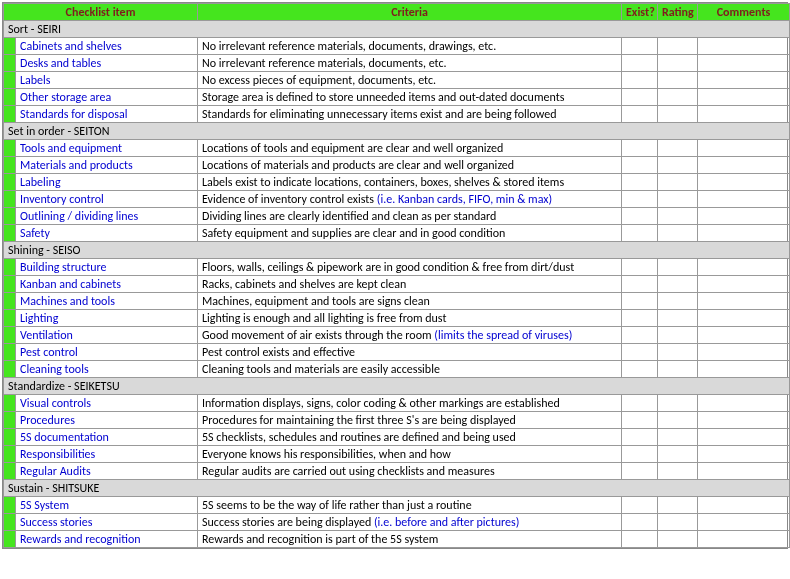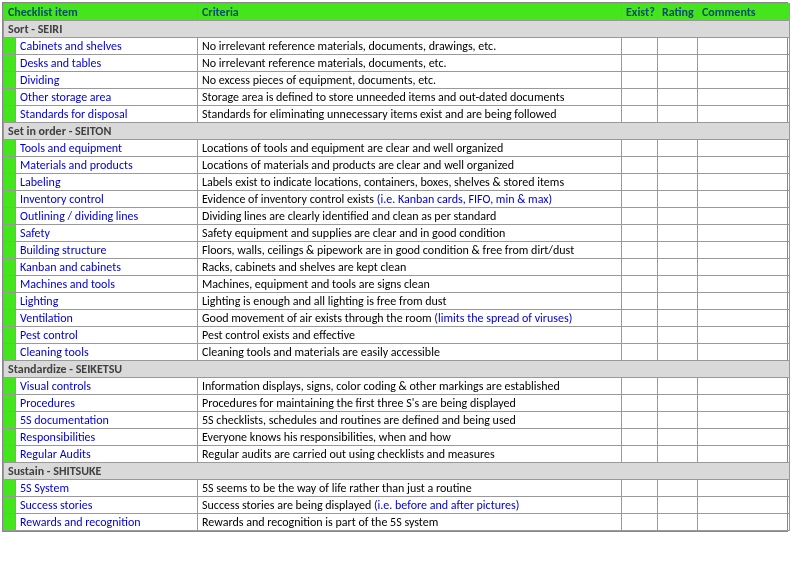--- a/index.html
+++ b/index.html
@@ -25,35 +25,35 @@
     padding: 1px 4px;
     height: 17px;
     vertical-align: middle;
     overflow: hidden;
     white-space: nowrap;
     text-overflow: clip;
   }
   th {
     background: #45e51e;
     font-weight: bold;
-    text-align: left;
-    color: #0c4a6e;
+    text-align: center;
+    color: #7f1d1d;
   }
   col.c-green { width: 12px; }
   col.c-item { width: 182px; }
   col.c-crit { width: 424px; }
   col.c-exist { width: 36px; }
   col.c-rating { width: 40px; }
   col.c-comm { width: 92px; }
   td.green { background: #45e51e; }
   td.item { color: #0000d0; }
   td.section {
     background: #d9d9d9;
-    font-weight: bold;
-    color: #404040;
+    font-weight: normal;
+    color: #000000;
     margin-top: 36px;
   }
   .note { color: #0000d0; }
 </style>
 </head>
 <body>
 
 <div class="wrap">
 <table>
   <colgroup>
@@ -88,21 +88,21 @@
         <tr>
           <td class="green"></td>
           <td class="item">Desks and tables</td>
           <td>No irrelevant reference materials, documents, etc.</td>
           <td></td>
           <td></td>
           <td></td>
         </tr>
         <tr>
           <td class="green"></td>
-          <td class="item">Dividing</td>
+          <td class="item">Labels</td>
           <td>No excess pieces of equipment, documents, etc.</td>
           <td></td>
           <td></td>
           <td></td>
         </tr>
         <tr>
           <td class="green"></td>
           <td class="item">Other storage area</td>
           <td>Storage area is defined to store unneeded items and out-dated documents</td>
           <td></td>
@@ -160,20 +160,23 @@
           <td></td>
           <td></td>
         </tr>
         <tr>
           <td class="green"></td>
           <td class="item">Safety</td>
           <td>Safety equipment and supplies are clear and in good condition</td>
           <td></td>
           <td></td>
           <td></td>
+        </tr>
+        <tr>
+          <td colspan="6" class="section">Shining - SEISO</td>
         </tr>
         <tr>
           <td class="green"></td>
           <td class="item">Building structure</td>
           <td>Floors, walls, ceilings &amp; pipework are in good condition &amp; free from dirt/dust</td>
           <td></td>
           <td></td>
           <td></td>
         </tr>
         <tr>

